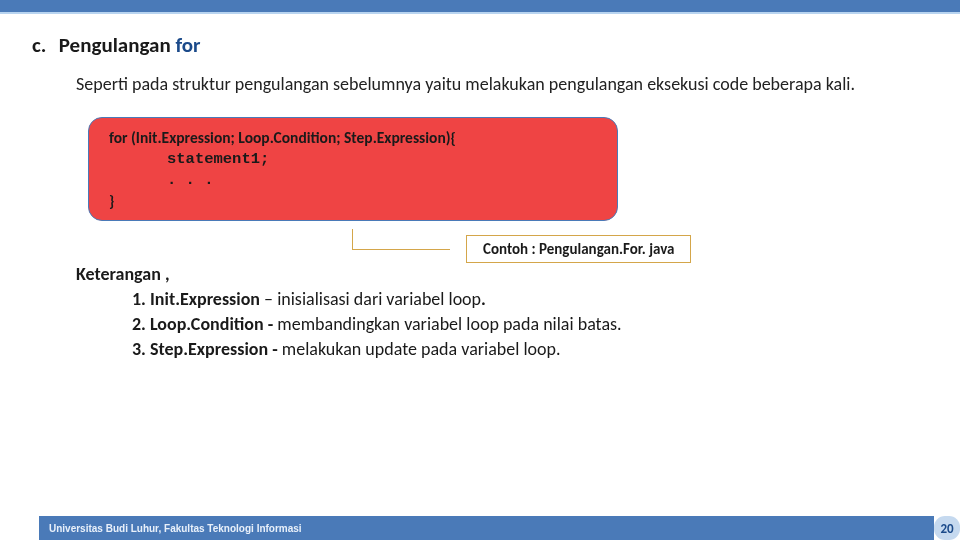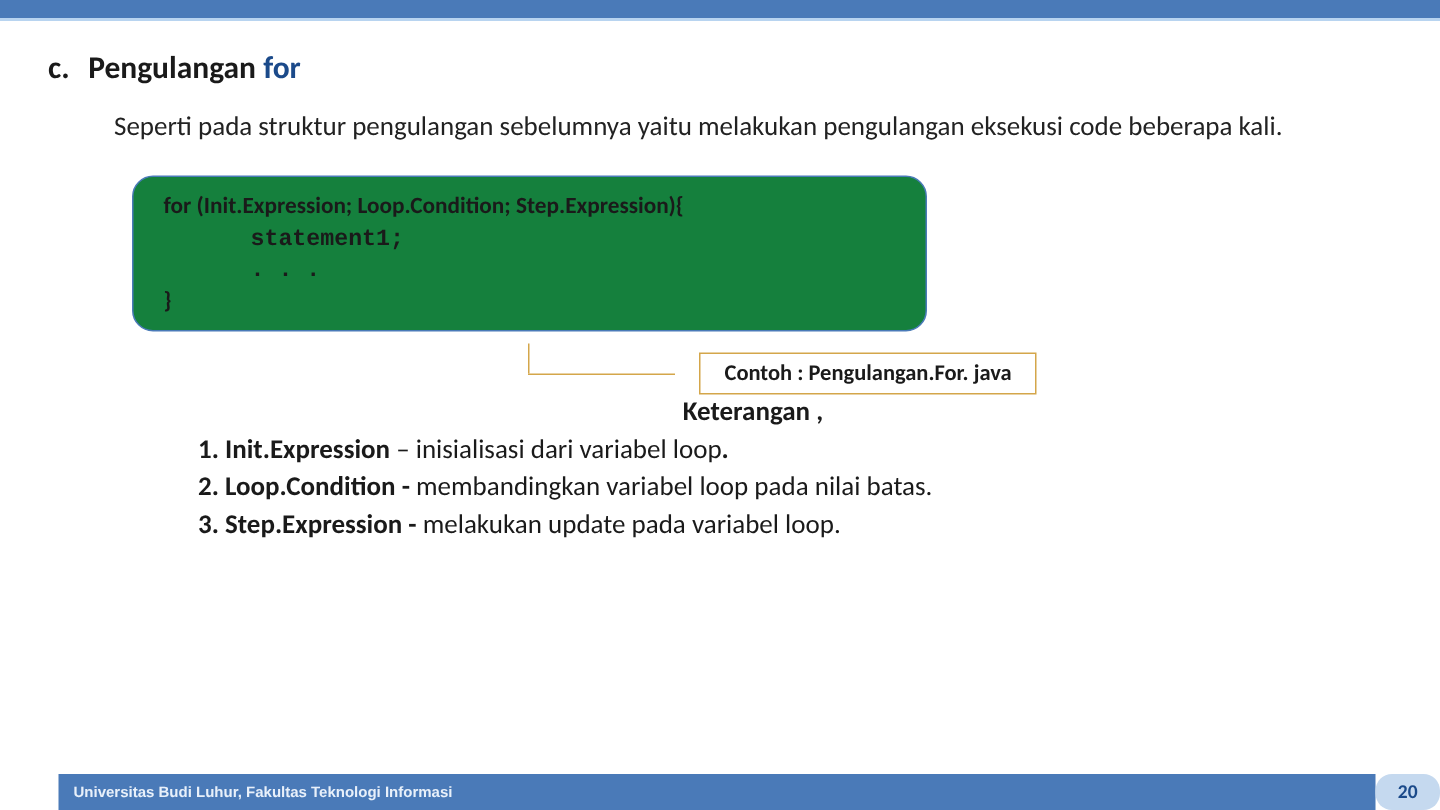--- a/index.html
+++ b/index.html
@@ -56,21 +56,21 @@
   .code-box {
     border: 1.5px solid #4a7ab8;
     border-radius: 14px;
     width: 530px;
     padding: 10px 20px 8px 20px;
     font-size: 15.5px;
     font-weight: bold;
     color: #1a1a1a;
     line-height: 1.35;
     font-family: Calibri, Arial, sans-serif;
-    background: #15803d;
+    background: #ef4444;
   }
   .code-box .ind { padding-left: 58px; display: block; font-family: Liberation Mono, monospace; }
   .connector {
     position: absolute;
     left: 264px;
     top: 112px;
     width: 2px;
     height: 20px;
     border-left: 1.5px solid #d4a64a;
   }
@@ -91,21 +91,20 @@
     padding: 4px 16px;
     font-size: 15px;
     font-weight: bold;
     color: #1a1a1a;
   }
   .ket-title {
     font-size: 18px;
     font-weight: bold;
     color: #1a1a1a;
     margin: 42px 0 2px 44px;
-    text-align: center;
   }
   .ket-list {
     margin-left: 100px;
     font-size: 18px;
     color: #1a1a1a;
     line-height: 1.4;
   }
   .ket-list .num { font-weight: bold; }
   .ket-list .term { font-weight: bold; }
   .footer {
@@ -124,21 +123,21 @@
     background: #4a7ab8;
     color: #e8f0fa;
     padding: 5px 10px;
     font-family: "Segoe UI", Arial, sans-serif;
     font-weight: 600;
     height: 100%;
     display: flex;
     align-items: center;
   }
   .footer-right {
-    width: 43px;
+    width: 26px;
     background: #c5d9ef;
     color: #1b4a8a;
     font-weight: bold;
     font-size: 13px;
     height: 100%;
     display: flex;
     align-items: center;
     justify-content: center;
     border-radius: 11px;
   }

